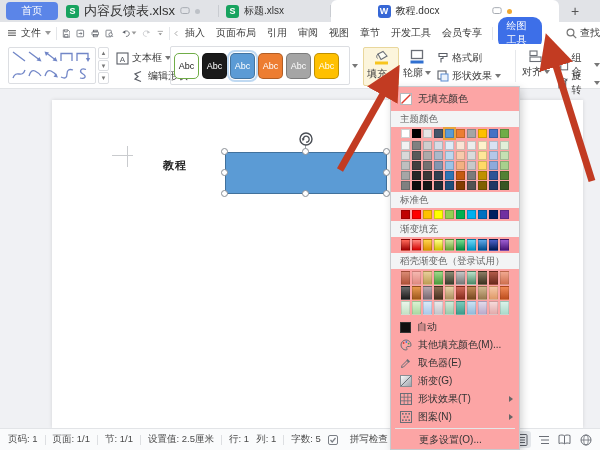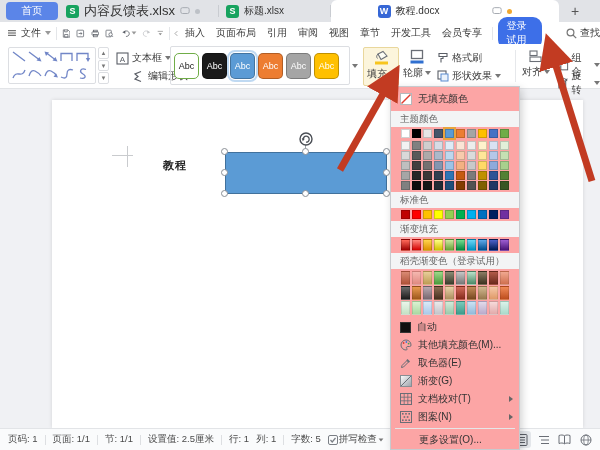--- a/index.html
+++ b/index.html
@@ -153,21 +153,21 @@
       <span class="mb-item">插入</span>
       <span class="mb-item">页面布局</span>
       <span class="mb-item">引用</span>
       <span class="mb-item">审阅</span>
       <span class="mb-item">视图</span>
       <span class="mb-item">章节</span>
       <span class="mb-item">开发工具</span>
       <span class="mb-item">会员专享</span>
     </div>
     <div class="vsep" style="margin-left:10px;"></div>
-    <span class="pill">登录试用</span>
+    <span class="pill">绘图工具</span>
     <div style="display:flex;align-items:center;gap:3px;margin-left:24px;">
       <svg width="11" height="11" viewBox="0 0 11 11">
           <circle cx="4.5" cy="4.5" r="3.4" fill="none" stroke="#777" stroke-width="1.2"></circle>
           <line x1="7" y1="7" x2="10.2" y2="10.2" stroke="#777" stroke-width="1.2"></line>
         </svg>
       <span class="mb-item">查找</span>
     </div>
   </div>
 
   <div class="abs ribbon">
@@ -511,21 +511,21 @@
       <span>渐变(G)</span>
     </div>
     <div class="fm-item">
       <svg width="12" height="12" viewBox="0 0 12 12">
           <rect x="0.5" y="0.5" width="11" height="11" fill="none" stroke="#6A6E76"></rect>
           <line x1="4.2" y1="0.5" x2="4.2" y2="11.5" stroke="#6A6E76" stroke-width=".8"></line>
           <line x1="7.8" y1="0.5" x2="7.8" y2="11.5" stroke="#6A6E76" stroke-width=".8"></line>
           <line x1="0.5" y1="4.2" x2="11.5" y2="4.2" stroke="#6A6E76" stroke-width=".8"></line>
           <line x1="0.5" y1="7.8" x2="11.5" y2="7.8" stroke="#6A6E76" stroke-width=".8"></line>
         </svg>
-      <span>文档校对(T)</span>
+      <span>形状效果(T)</span>
       <span class="subarrow"></span>
     </div>
     <div class="fm-item">
       <svg width="12" height="12" viewBox="0 0 12 12">
           <rect x="0.5" y="0.5" width="11" height="11" fill="none" stroke="#6A6E76"></rect>
           <g fill="#6A6E76">
             <rect x="2" y="2" width="1.6" height="1.6"></rect>
             <rect x="5.2" y="2" width="1.6" height="1.6"></rect>
             <rect x="8.4" y="2" width="1.6" height="1.6"></rect>
             <rect x="3.6" y="5.2" width="1.6" height="1.6"></rect>
@@ -550,21 +550,21 @@
     <span>页面: 1/1</span>
     <span class="sb-sep"></span>
     <span>节: 1/1</span>
     <span class="sb-sep"></span>
     <span>设置值: 2.5厘米</span>
     <span class="sb-sep"></span>
     <span>行: 1</span>
     <span>列: 1</span>
     <span class="sb-sep"></span>
     <span>字数: 5</span>
-    <span style="display:flex;align-items:center;gap:1px;">
+    <span style="display:flex;align-items:center;gap:12px;">
       <svg width="10" height="10" viewBox="0 0 10 10">
           <rect x="0.5" y="0.5" width="9" height="9" rx="1.5" fill="none" stroke="#7A7E85"></rect>
           <polyline points="2.5,5 4.2,7 7.5,3" fill="none" stroke="#7A7E85" stroke-width="1.2"></polyline>
         </svg>
       <span>拼写检查</span>
       <span class="caret" style="transform:scale(.8);"></span>
     </span>
     <span class="sb-sep"></span>
     <span style="display:flex;align-items:center;gap:3px;">
       <svg width="10" height="10" viewBox="0 0 10 10">

